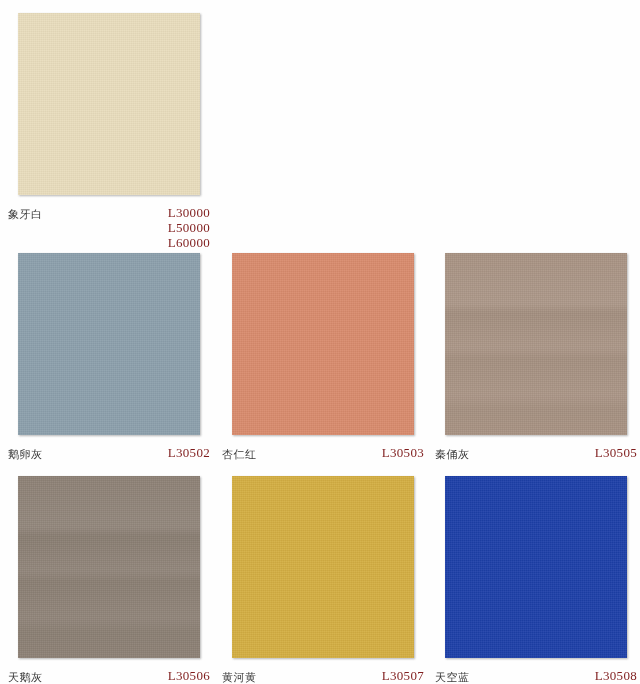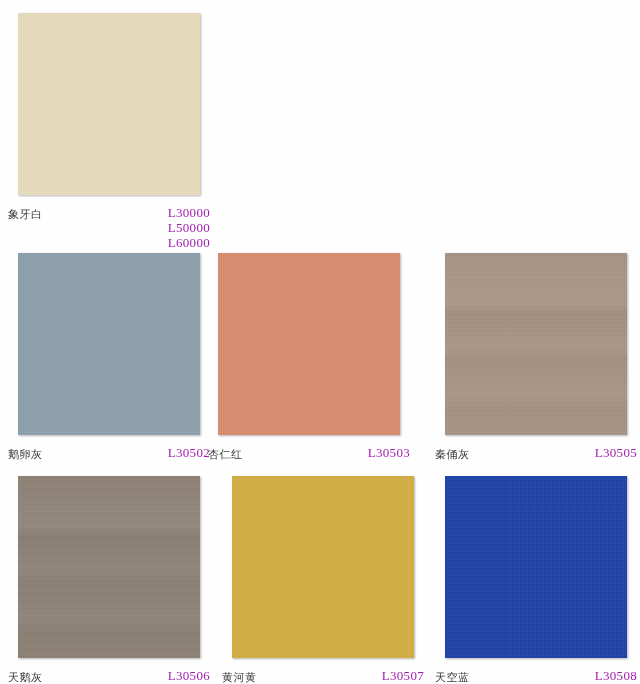--- a/index.html
+++ b/index.html
@@ -99,21 +99,21 @@
     white-space: nowrap;
   }
 
   .caption-codes {
     position: absolute;
     right: 0px;
     top: 4px;
     font-family: "Liberation Serif", "DejaVu Serif", serif;
     font-size: 13px;
     line-height: 15px;
-    color: #a21caf;
+    color: #7f1d1d;
     letter-spacing: 0.3px;
   }
 
   .caption-codes .code-line {
     display: block;
     white-space: nowrap;
   }
 </style>
 </head>
 <body>
@@ -132,21 +132,21 @@
     </div>
     <div class="swatch-cell" style="left: 18px; top: 253px; width: 164px; height: 248px;">
       <div class="swatch-chip" style="background: rgb(140, 160, 172);"></div>
       <div class="caption">
         <div class="caption-name">鹅卵灰</div>
         <div class="caption-codes">
           <span class="code-line">L30502</span>
         </div>
       </div>
     </div>
-    <div class="swatch-cell" style="left: 218px; top: 253px; width: 157px; height: 248px;">
+    <div class="swatch-cell" style="left: 232px; top: 253px; width: 157px; height: 248px;">
       <div class="swatch-chip" style="background: rgb(217, 139, 109);"></div>
       <div class="caption">
         <div class="caption-name">杏仁红</div>
         <div class="caption-codes">
           <span class="code-line">L30503</span>
         </div>
       </div>
     </div>
     <div class="swatch-cell" style="left: 445px; top: 253px; width: 182px; height: 248px;">
       <div class="swatch-chip banded" style="background: rgb(168, 147, 131);"></div>

